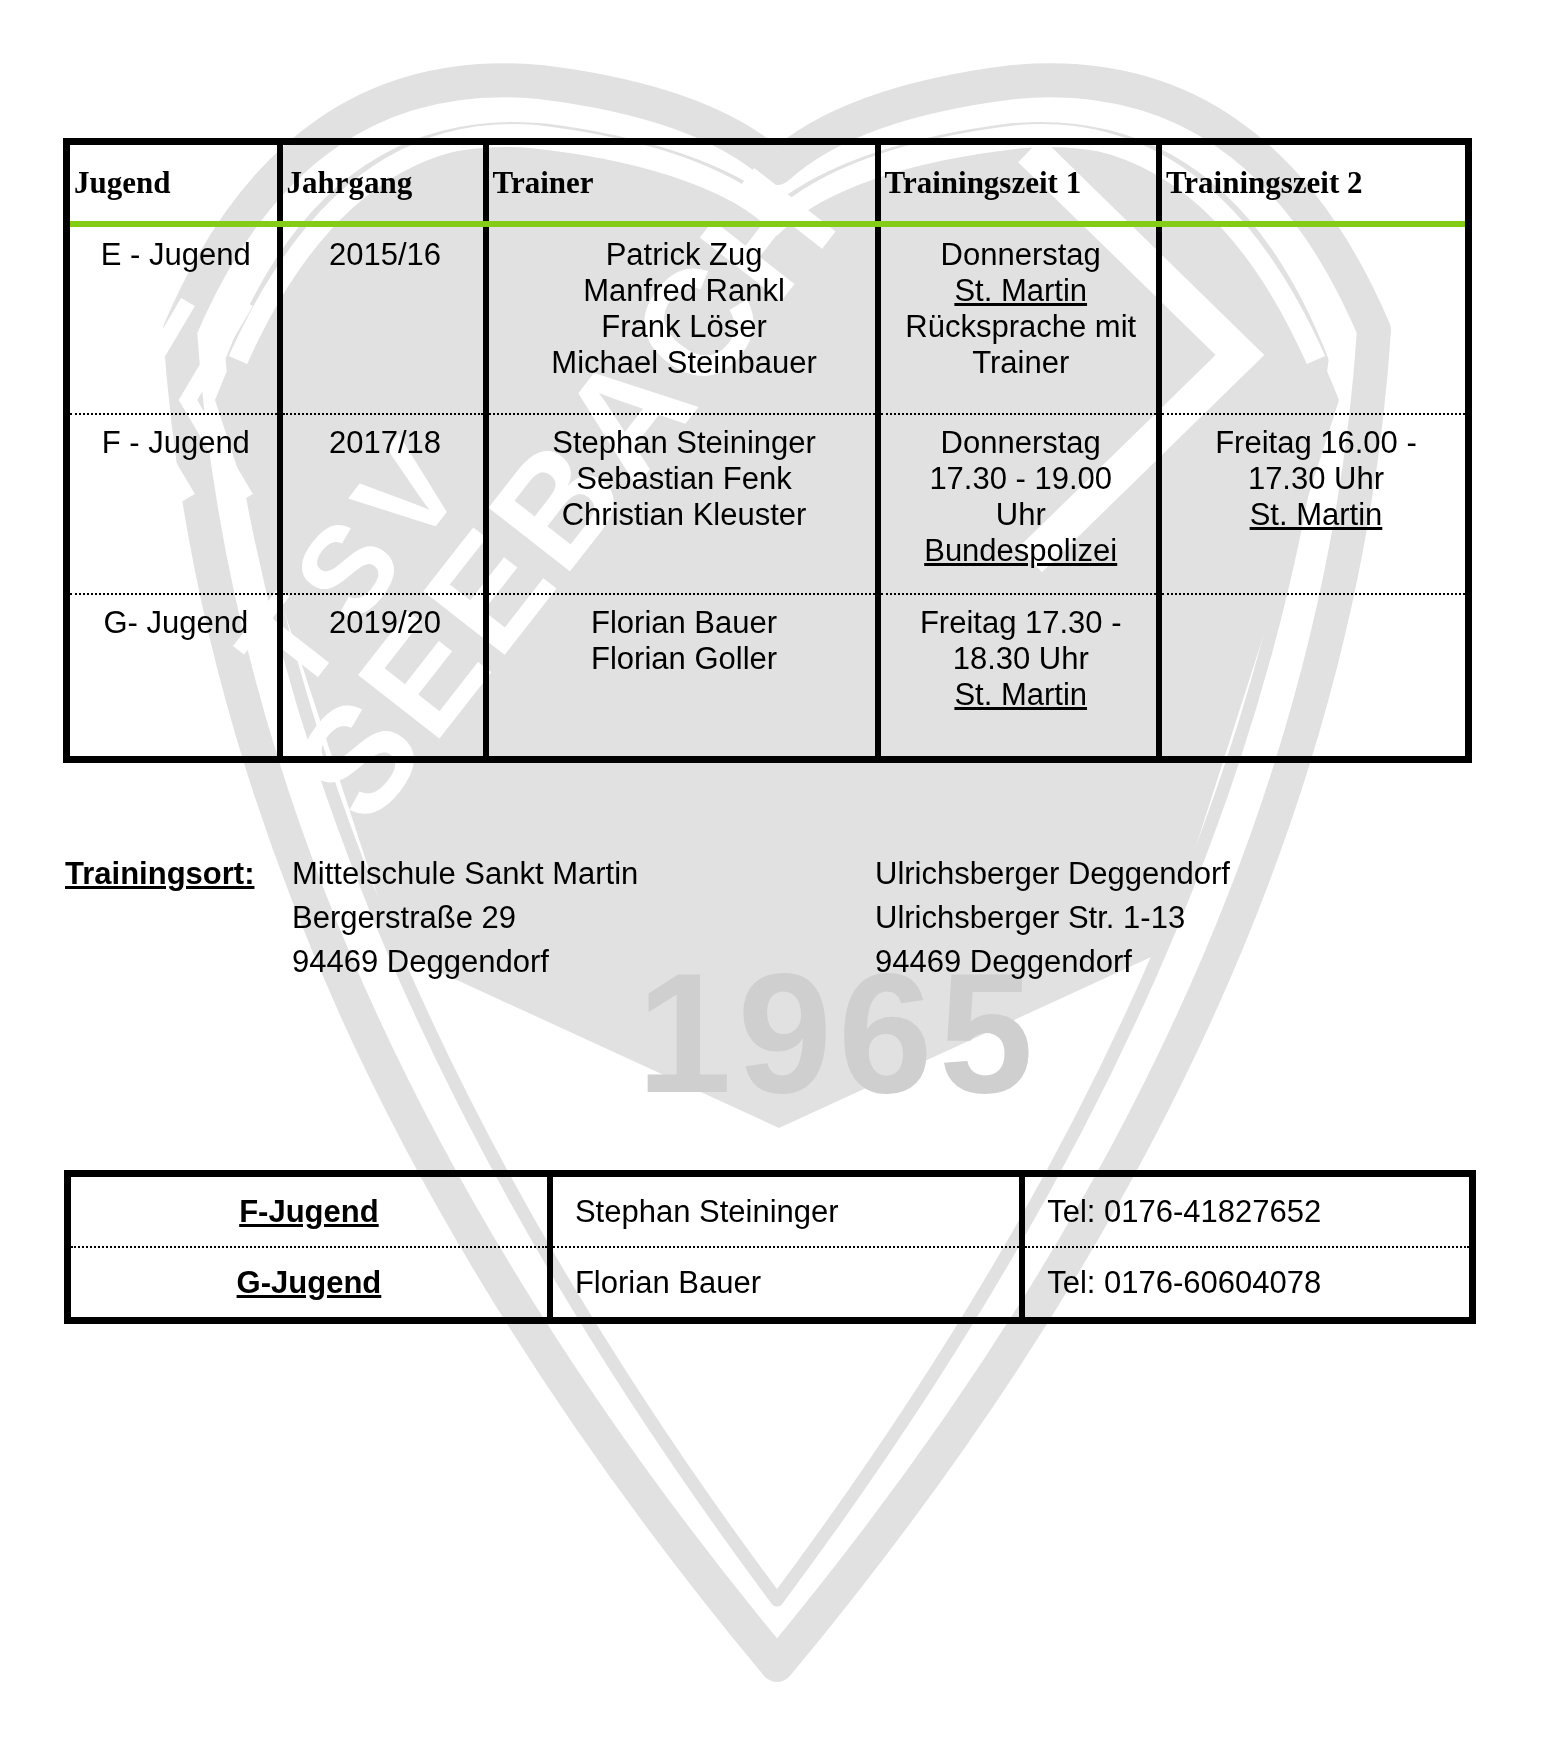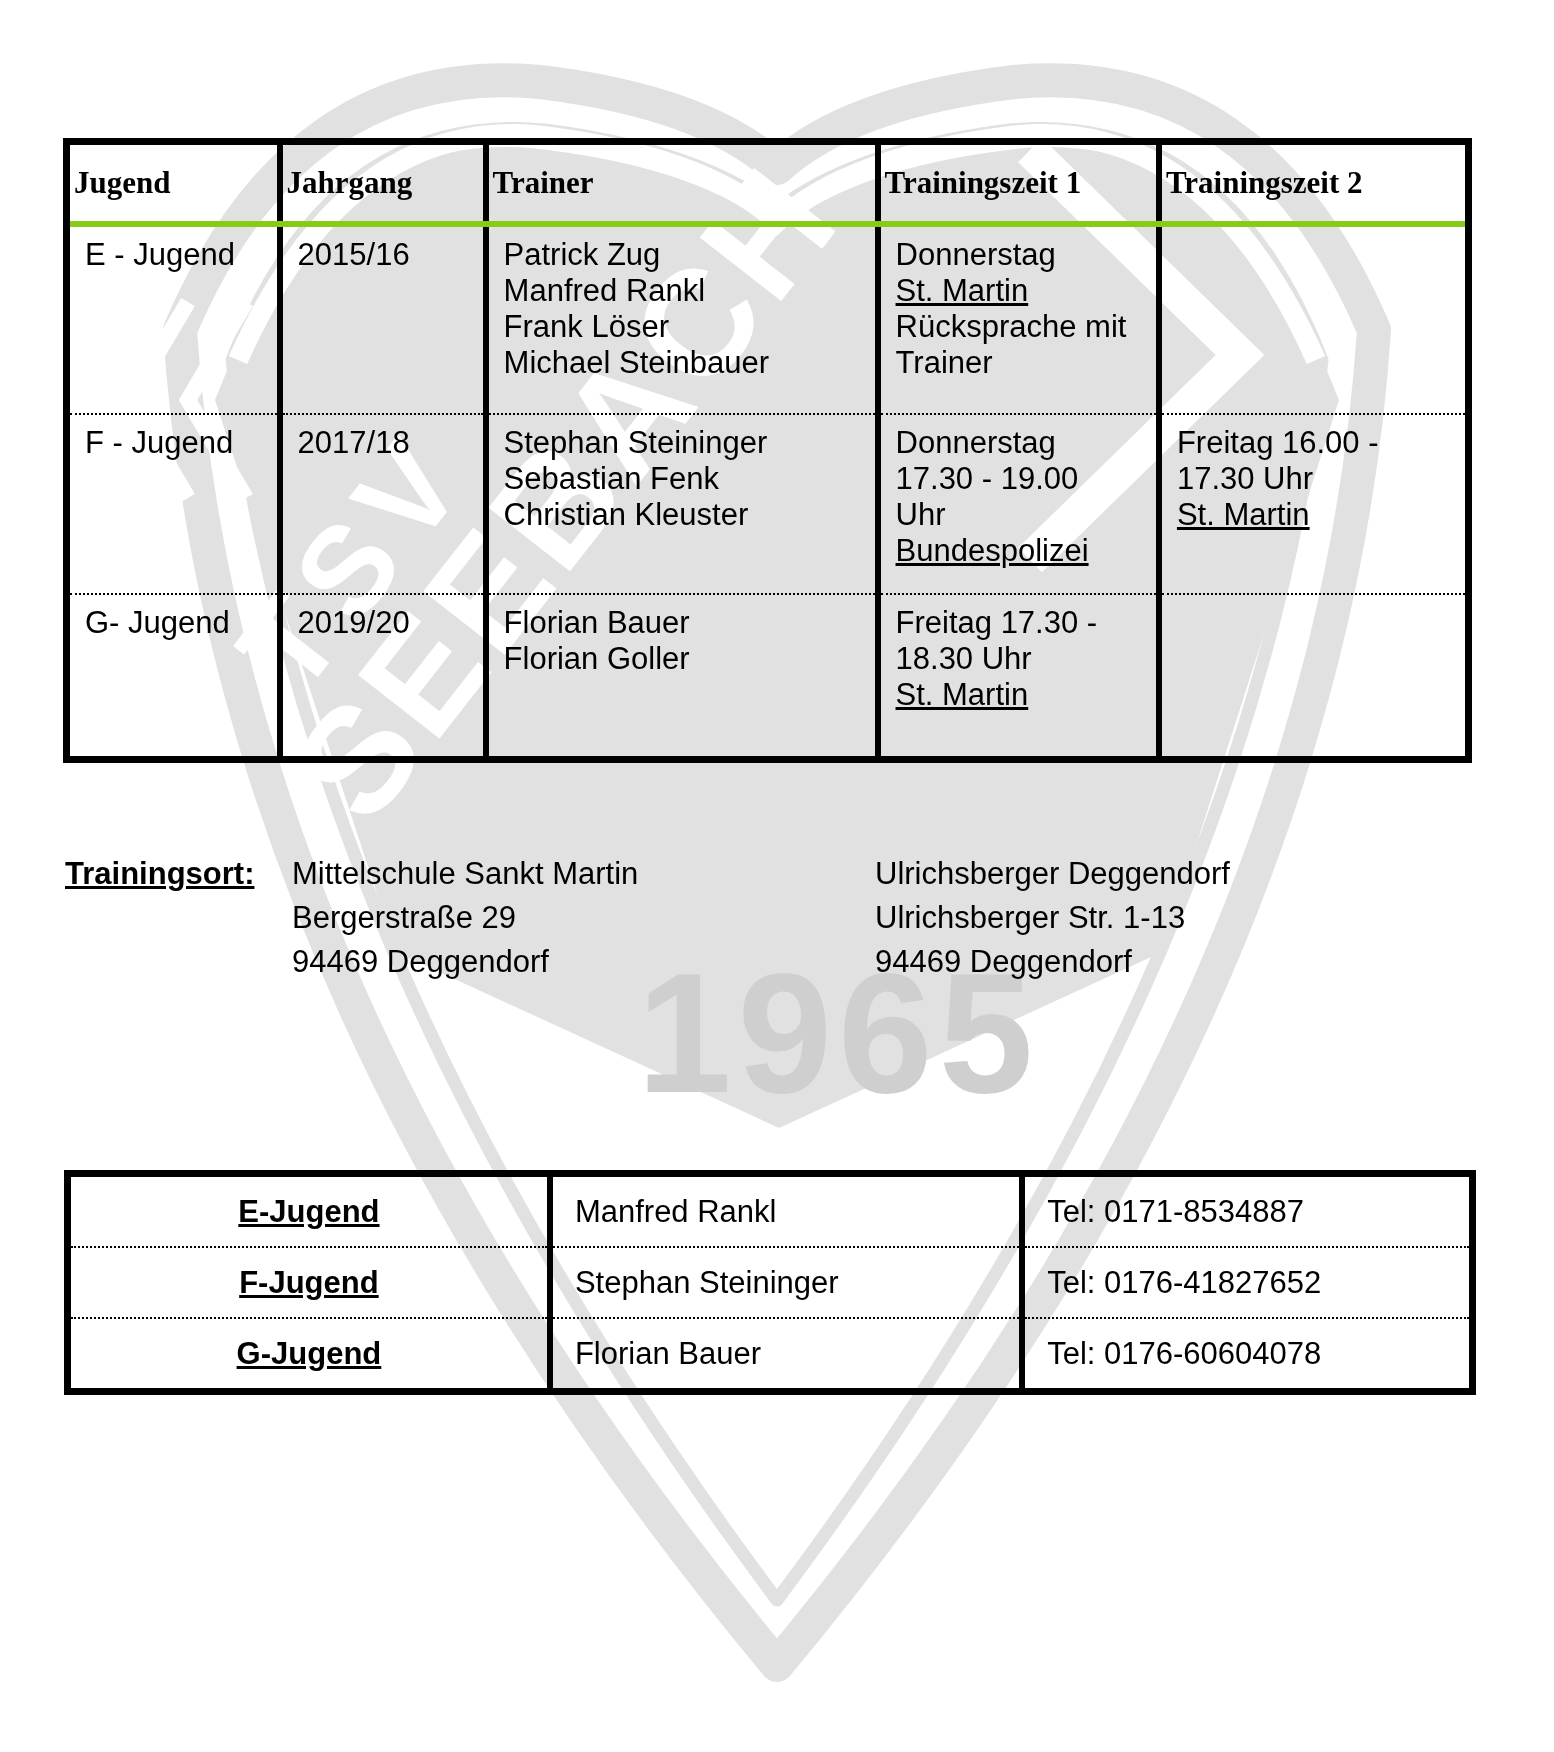--- a/index.html
+++ b/index.html
@@ -7,21 +7,21 @@
     width:1554px;height:1752px;position:relative;background:#fff;
     font-family:"Liberation Sans", sans-serif;color:#000;overflow:hidden;
   }
   .wm{position:absolute;left:0;top:0;width:1554px;height:1752px;z-index:0;}
   .content{position:absolute;left:0;top:0;width:1554px;height:1752px;z-index:1;}
 
   
   table{border-collapse:collapse;position:absolute;table-layout:fixed;background:transparent;}
   #schedule{left:63px;top:138px;width:1409px;border:7px solid #000;}
   #schedule th,#schedule td{
-    font-size:31px;line-height:36px;vertical-align:top;text-align:left;
+    font-size:31px;line-height:36px;vertical-align:top;text-align:center;
     padding:10px 10px 10px 15px;overflow:hidden;
   }
   #schedule th{font-weight:bold;text-align:left;padding:20px 4px;border-bottom:6px solid #84cc16;font-family:Liberation Serif, serif;}
   #schedule th+th,#schedule td+td{border-left:6px solid #000;}
   #schedule tbody tr+tr td{border-top:2px dotted #000;}
 
   
   #contacts{left:64px;top:1170px;width:1412px;border:7px solid #000;}
   #contacts td{font-size:31px;vertical-align:middle;height:69px;padding:0 10px;}
   #contacts td+td{border-left:6px solid #000;}
@@ -155,25 +155,20 @@
 
 
   <table id="contacts">
     <colgroup id="contacts-cols">
         <col style="width: 480px;">
         <col style="width: 470px;">
         <col style="width: 448px;">
       </colgroup>
     <tbody id="contacts-body">
         <tr>
-          <td class="jcell">E-Jugend</td>
-          <td class="ncell">Manfred Rankl</td>
-          <td class="pcell">Tel: 0171-8534887</td>
-        </tr>
-        <tr>
           <td class="jcell">F-Jugend</td>
           <td class="ncell">Stephan Steininger</td>
           <td class="pcell">Tel: 0176-41827652</td>
         </tr>
         <tr>
           <td class="jcell">G-Jugend</td>
           <td class="ncell">Florian Bauer</td>
           <td class="pcell">Tel: 0176-60604078</td>
         </tr>
       </tbody>

